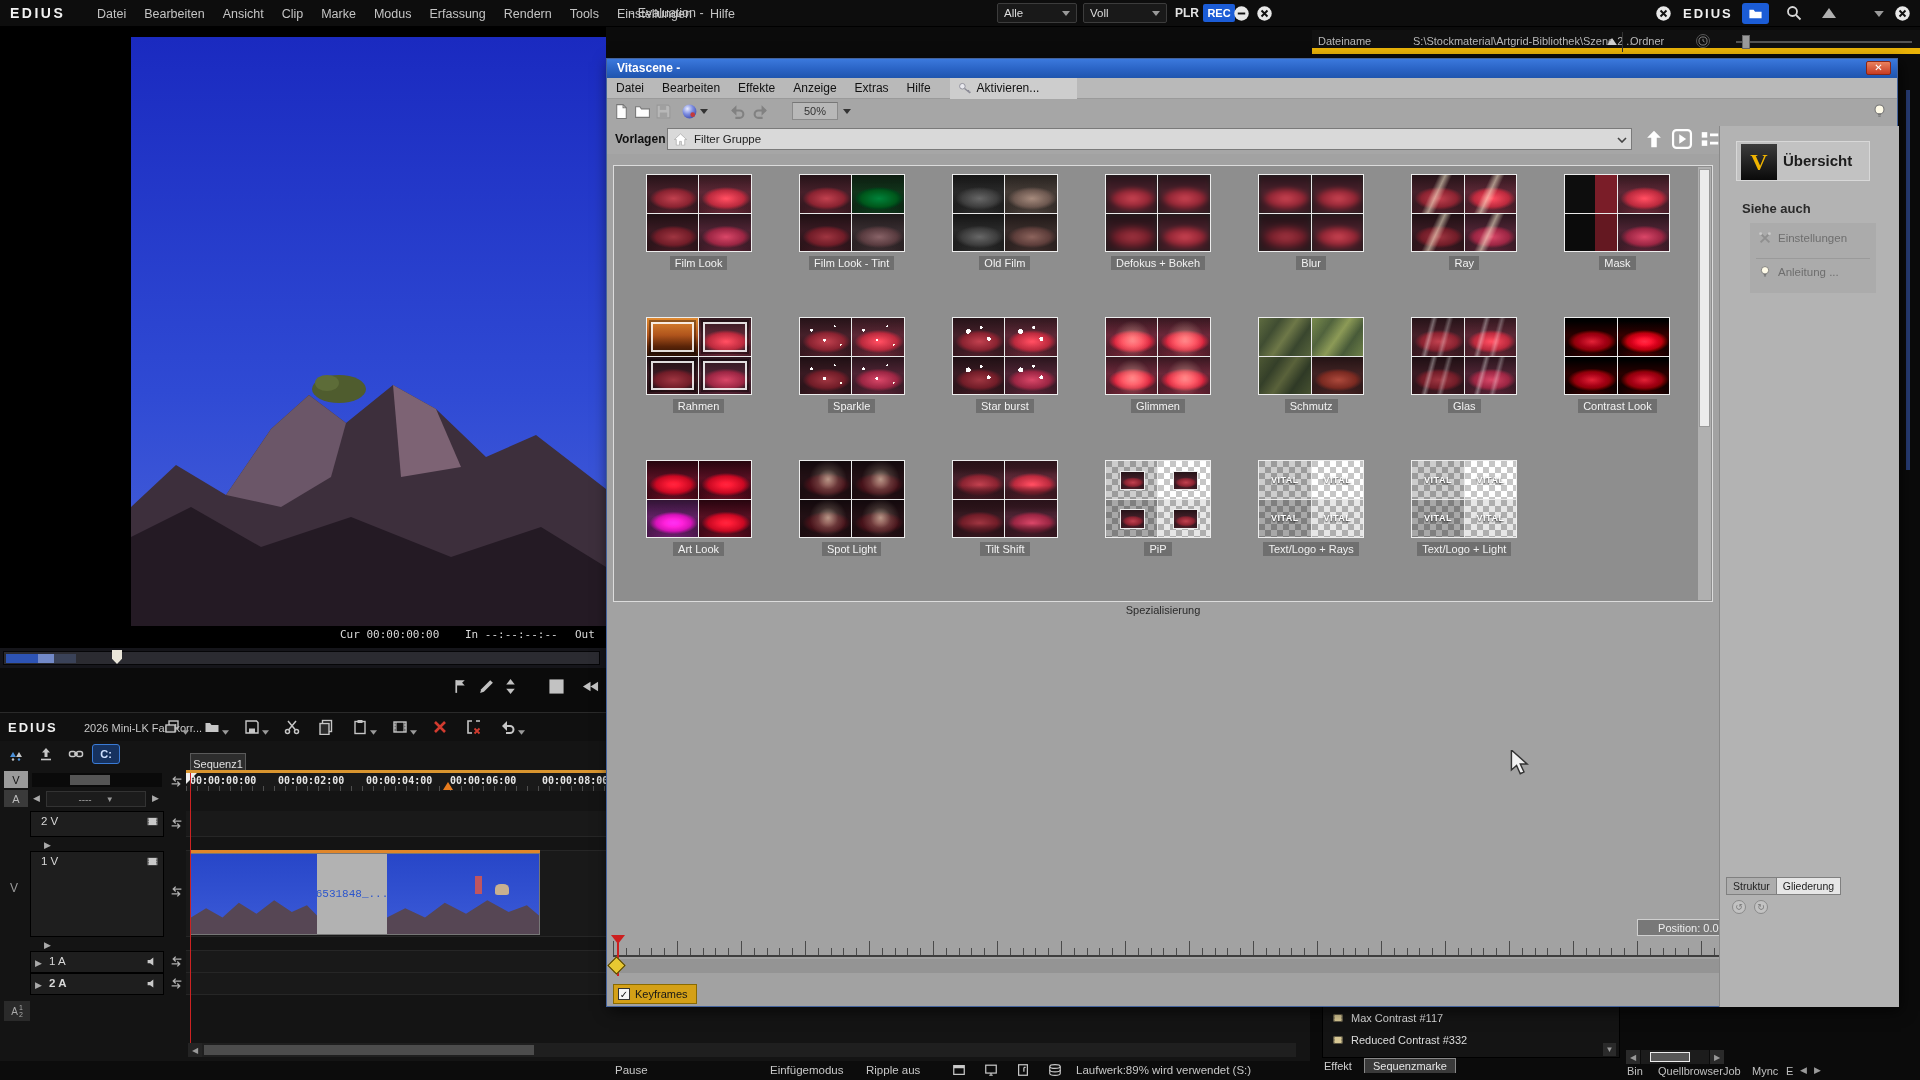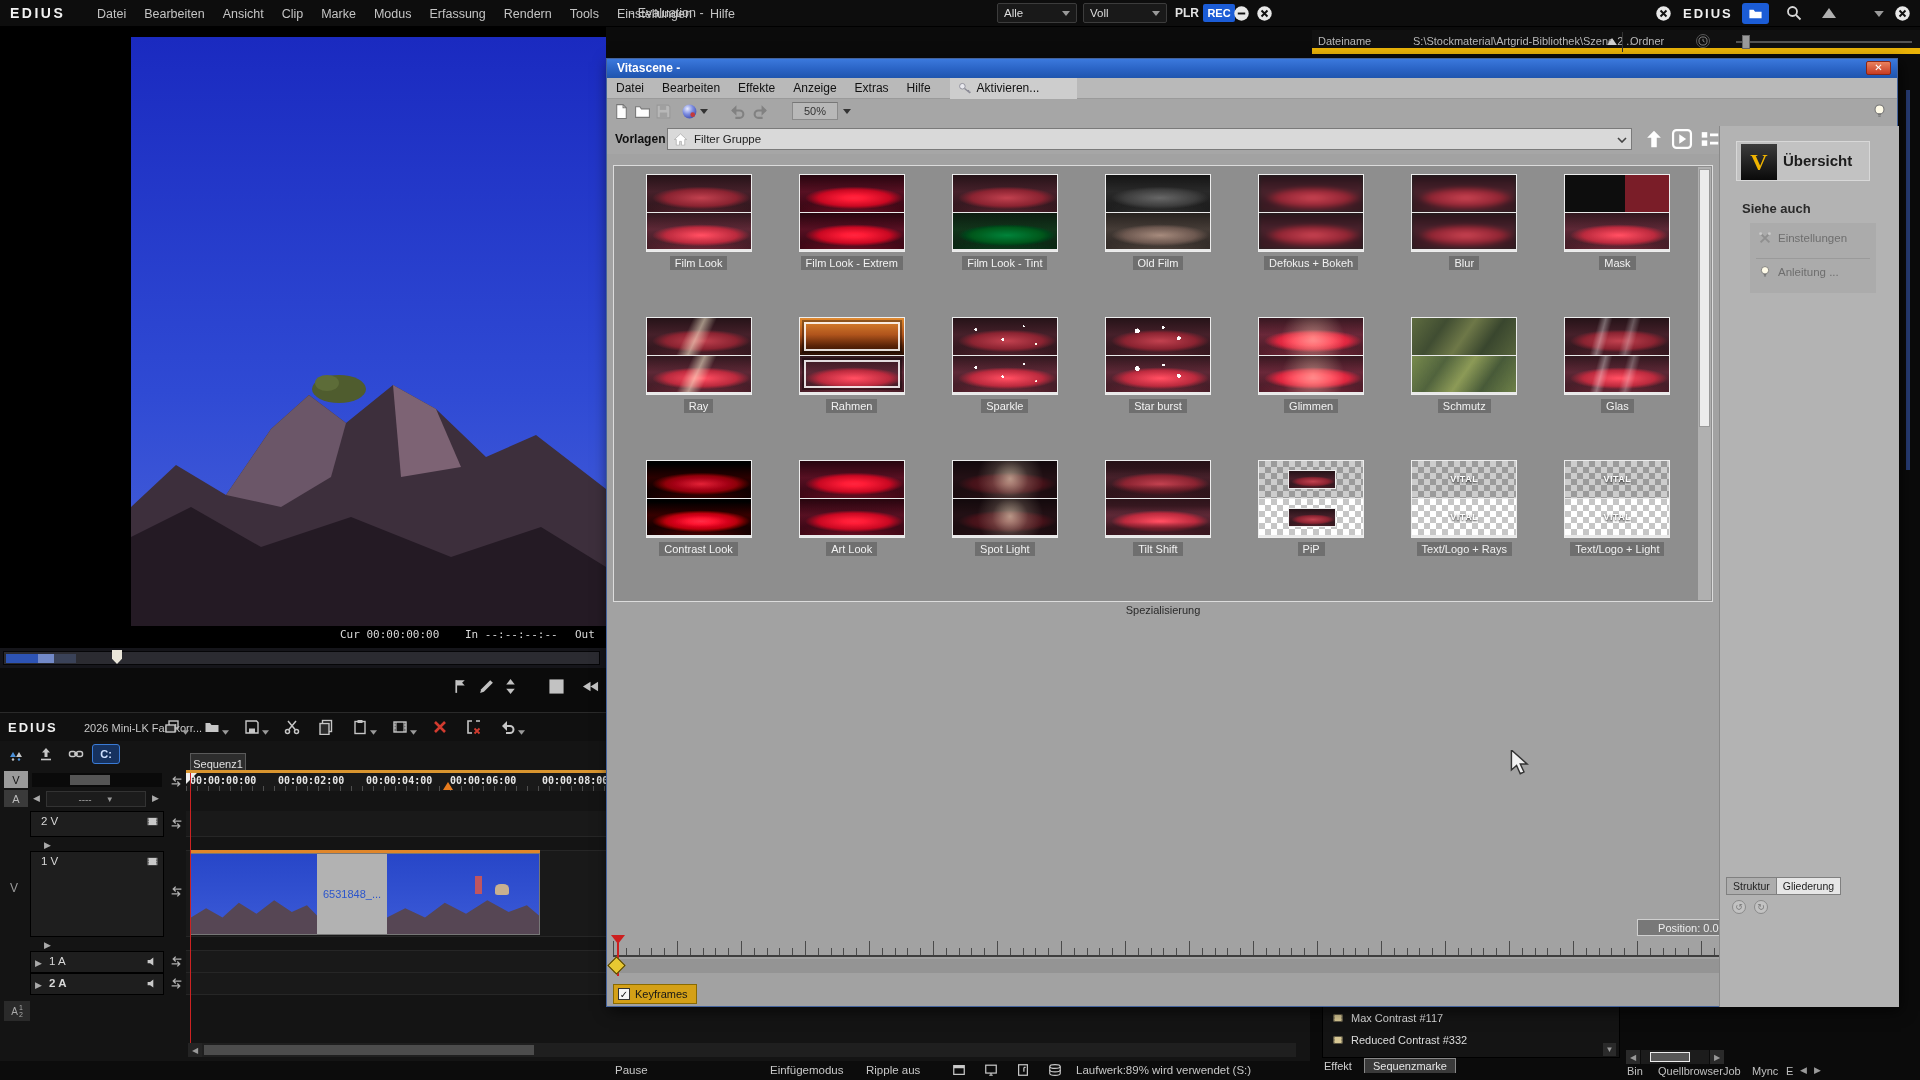--- a/index.html
+++ b/index.html
@@ -95,21 +95,21 @@
   .vabox{position:absolute;left:4px;width:24px;height:17px;font-size:11px;display:flex;align-items:center;justify-content:center;}
   #groupV{position:absolute;left:10px;top:168px;color:#9a9a9a;font-size:12px;}
   #a12{position:absolute;left:4px;top:288px;width:26px;height:20px;background:#2a2a2a;color:#aaa;font-size:10px;
     display:flex;align-items:center;justify-content:center;gap:1px;}
   #clip{position:absolute;left:190px;top:140px;width:350px;height:82px;border:1px solid #777;background:#b2b2b2;z-index:3;}
   #clip-sel{position:absolute;left:190px;top:137px;width:350px;height:3px;background:#e0862a;z-index:4;}
   .clipthumb{position:absolute;top:0;height:80px;background:linear-gradient(180deg,#2746c8 0%,#3c5bd8 100%);overflow:hidden;}
   .clipthumb::after{content:"";position:absolute;left:0;right:0;bottom:0;height:46%;background:#564654;
     clip-path:polygon(0 100%,0 55%,12% 30%,25% 55%,38% 15%,52% 45%,66% 8%,80% 40%,92% 22%,100% 50%,100% 100%);}
   #clip-mid{position:absolute;left:126px;top:0;width:70px;height:80px;background:#b2b2b2;display:flex;align-items:center;justify-content:center;
-    color:#2b55cc;font-size:11px;}
+    color:#2b55cc;font-size:11px;font-family:Liberation Mono, monospace;}
   .fig{position:absolute;z-index:2;}
   #tl-hscroll-l{position:absolute;left:188px;top:330px;width:14px;height:14px;background:#242424;color:#999;font-size:8px;display:flex;align-items:center;justify-content:center;}
   #tl-hscroll{position:absolute;left:202px;top:330px;width:1094px;height:14px;background:#1f1f1f;}
   #tl-hthumb{position:absolute;left:2px;top:2px;width:330px;height:10px;background:#4c4c4c;}
   #tl-status{position:absolute;left:0;top:348px;width:1310px;height:20px;background:#0c0c0c;color:#c8c8c8;font-size:11.5px;}
   #tl-status span{position:absolute;top:3px;}
   #tl-status i{position:absolute;top:2px;width:14px;height:14px;color:#c8c8c8;}
 
   
   #palette{left:1322px;top:1002px;width:298px;height:56px;background:#141414;border:1px solid #000;overflow:hidden;z-index:10;}
@@ -152,21 +152,21 @@
   #grpcombo{position:absolute;left:60px;top:4px;width:965px;height:22px;background:#d9d9d9;border:1px solid #7a7a7a;}
   #grpcombo i.home{position:absolute;left:5px;top:3px;width:15px;height:15px;}
   #grpcombo .gv{position:absolute;left:26px;top:4px;font-size:11.5px;color:#222;}
   #grpcombo .chev{position:absolute;right:4px;top:8px;width:10px;height:6px;color:#444;}
   .vbtn{position:absolute;top:4px;width:22px;height:22px;color:#fff;}
   #vs-panel{position:absolute;left:6px;top:106px;width:1100px;height:437px;background:#8e8e8e;border:1px solid #dcdcdc;overflow:hidden;}
   #vs-scroll{position:absolute;right:1px;top:1px;width:13px;height:433px;background:#b0b0b0;}
   #vs-scroll .thumb{position:absolute;left:1px;top:2px;width:11px;height:258px;background:#ececec;border:1px solid #999;}
   #tpl-grid{position:absolute;left:8px;top:8px;width:1072px;display:grid;grid-template-columns:repeat(7,1fr);row-gap:47px;justify-items:center;}
   .tpl{display:flex;flex-direction:column;align-items:center;}
-  .thumb{width:106px;height:78px;display:grid;grid-template-columns:1fr;grid-template-rows:1fr 1fr;gap:1px;
+  .thumb{width:106px;height:78px;display:grid;grid-template-columns:1fr 1fr;grid-template-rows:1fr 1fr;gap:1px;
     background:#e9e9e9;border:1px solid #ededed;}
   .cell{position:relative;overflow:hidden;background:#222;}
   .cell .bg{position:absolute;inset:0;background-image:var(--carbg);}
   .cell .ov{position:absolute;inset:0;display:flex;align-items:center;justify-content:center;
     font-weight:bold;font-size:9px;color:#fff;letter-spacing:.5px;text-shadow:0 1px 2px rgba(0,0,0,.85);}
   .cell:nth-child(2) .bg{filter:brightness(1.28) saturate(1.1);}
   .cell:nth-child(3) .bg{filter:brightness(.82);}
   .cell:nth-child(4) .bg{filter:brightness(1.12) hue-rotate(-8deg);}
   .lbl{margin-top:4px;padding:1px 5px;background:#6f6f6f;color:#f2f2f2;font-size:11px;white-space:nowrap;}
   .st-car-extrem .cell .bg{filter:saturate(1.7) contrast(1.1);}
@@ -910,41 +910,20 @@
               <i class="bg"></i>
               <span class="ov"></span>
             </div>
             <div class="cell">
               <i class="bg"></i>
               <span class="ov"></span>
             </div>
           </div>
           <div class="lbl">Film Look</div>
         </div>
-        <div class="tpl st-car-extrem">
-          <div class="thumb">
-            <div class="cell">
-              <i class="bg"></i>
-              <span class="ov"></span>
-            </div>
-            <div class="cell">
-              <i class="bg"></i>
-              <span class="ov"></span>
-            </div>
-            <div class="cell">
-              <i class="bg"></i>
-              <span class="ov"></span>
-            </div>
-            <div class="cell">
-              <i class="bg"></i>
-              <span class="ov"></span>
-            </div>
-          </div>
-          <div class="lbl">Film Look - Extrem</div>
-        </div>
         <div class="tpl st-car-tint">
           <div class="thumb">
             <div class="cell">
               <i class="bg"></i>
               <span class="ov"></span>
             </div>
             <div class="cell">
               <i class="bg"></i>
               <span class="ov"></span>
             </div>
@@ -1015,61 +994,61 @@
               <i class="bg"></i>
               <span class="ov"></span>
             </div>
             <div class="cell">
               <i class="bg"></i>
               <span class="ov"></span>
             </div>
           </div>
           <div class="lbl">Blur</div>
         </div>
+        <div class="tpl st-ray">
+          <div class="thumb">
+            <div class="cell">
+              <i class="bg"></i>
+              <span class="ov"></span>
+            </div>
+            <div class="cell">
+              <i class="bg"></i>
+              <span class="ov"></span>
+            </div>
+            <div class="cell">
+              <i class="bg"></i>
+              <span class="ov"></span>
+            </div>
+            <div class="cell">
+              <i class="bg"></i>
+              <span class="ov"></span>
+            </div>
+          </div>
+          <div class="lbl">Ray</div>
+        </div>
         <div class="tpl st-mask">
           <div class="thumb">
             <div class="cell">
               <i class="bg"></i>
               <span class="ov"></span>
             </div>
             <div class="cell">
               <i class="bg"></i>
               <span class="ov"></span>
             </div>
             <div class="cell">
               <i class="bg"></i>
               <span class="ov"></span>
             </div>
             <div class="cell">
               <i class="bg"></i>
               <span class="ov"></span>
             </div>
           </div>
           <div class="lbl">Mask</div>
-        </div>
-        <div class="tpl st-ray">
-          <div class="thumb">
-            <div class="cell">
-              <i class="bg"></i>
-              <span class="ov"></span>
-            </div>
-            <div class="cell">
-              <i class="bg"></i>
-              <span class="ov"></span>
-            </div>
-            <div class="cell">
-              <i class="bg"></i>
-              <span class="ov"></span>
-            </div>
-            <div class="cell">
-              <i class="bg"></i>
-              <span class="ov"></span>
-            </div>
-          </div>
-          <div class="lbl">Ray</div>
         </div>
         <div class="tpl st-frame">
           <div class="thumb">
             <div class="cell">
               <i class="bg"></i>
               <span class="ov"></span>
             </div>
             <div class="cell">
               <i class="bg"></i>
               <span class="ov"></span>

